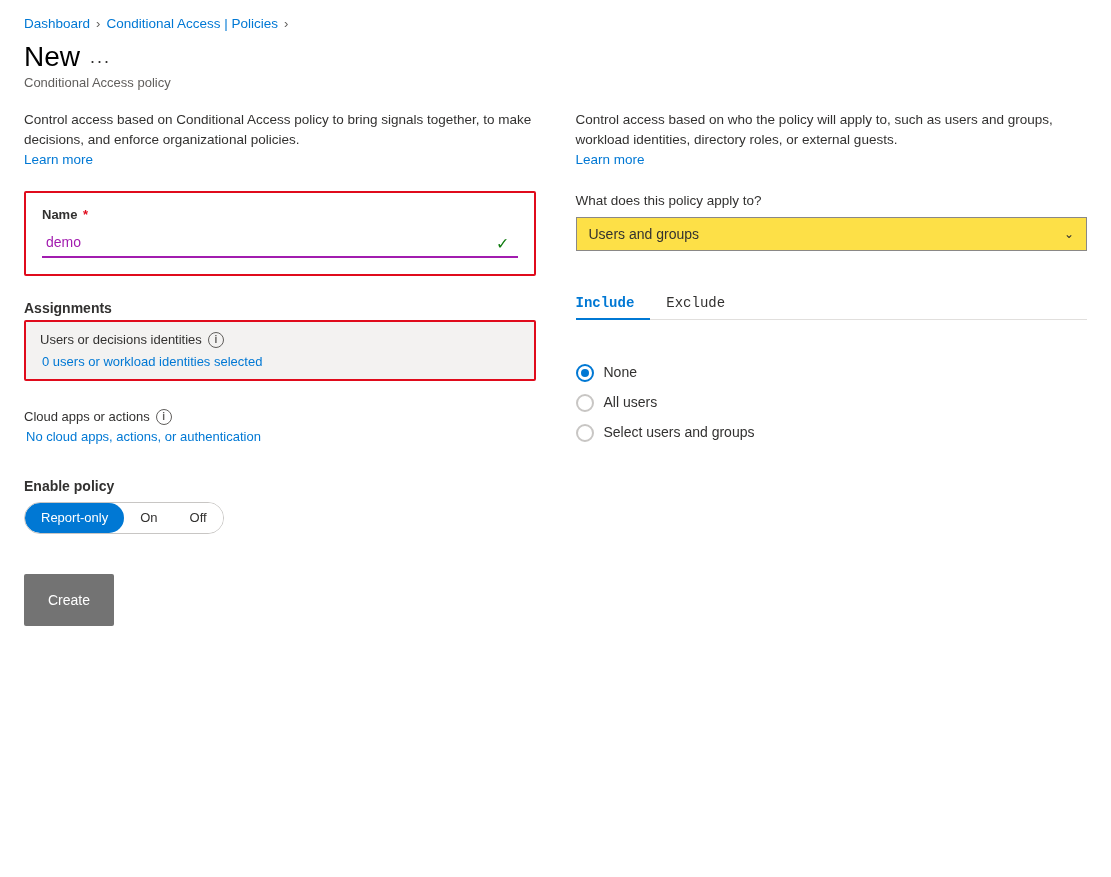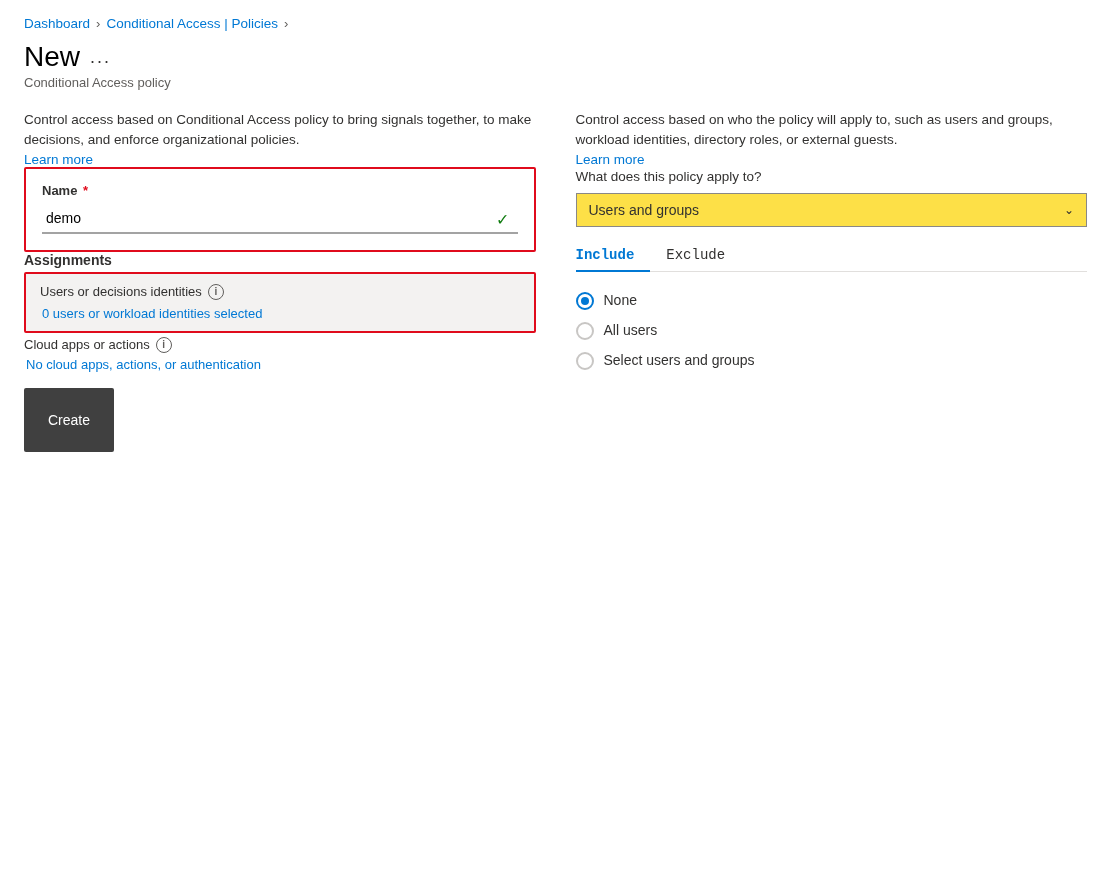--- a/index.html
+++ b/index.html
@@ -44,21 +44,21 @@
 
     .two-col {
       display: grid;
       grid-template-columns: 1fr 1fr;
       gap: 40px;
     }
 
     .left-col, .right-col {
       display: flex;
       flex-direction: column;
-      gap: 0;
+      gap: 24px;
     }
 
     .description-text {
       font-size: 13.5px;
       color: #323130;
       line-height: 1.5;
     }
     .learn-more-link {
       color: #0078d4;
       text-decoration: none;
@@ -78,24 +78,24 @@
       color: #323130;
       margin-bottom: 6px;
     }
     .required-star {
       color: #e00b1c;
       margin-left: 2px;
     }
     .text-input {
       width: 100%;
       border: none;
-      border-bottom: 2px solid #a3a3a3;
+      border-bottom: 2px solid #a21caf;
       padding: 6px 30px 6px 4px;
       font-size: 14px;
-      color: #000000;
+      color: #a21caf;
       outline: none;
       background: transparent;
       position: relative;
     }
     .input-wrapper {
       position: relative;
     }
     .check-icon {
       position: absolute;
       right: 8px;
@@ -203,24 +203,24 @@
       border-radius: 20px;
       font-weight: 500;
     }
     .toggle-option.inactive {
       background: #fff;
       color: #323130;
     }
 
     
     .create-btn {
-      background: #404040;
+      background: #737373;
       color: #fff;
       border: none;
-      padding: 24px 24px;
+      padding: 18px 24px;
       font-size: 14px;
       font-weight: 500;
       cursor: pointer;
       border-radius: 2px;
       margin-top: 16px;
       display: inline-block;
     }
 
     
     .policy-applies-label {
@@ -363,20 +363,30 @@
     </div>
 
     <div class="cloud-apps-section">
       <div class="cloud-apps-label">
         <span>Cloud apps or actions</span>
         <span class="info-icon">i</span>
       </div>
       <div class="cloud-apps-value">No cloud apps, actions, or authentication</div>
     </div>
 
+    <div class="enable-policy-section">
+      <div class="section-heading">Enable policy</div>
+      <div class="toggle-group">
+        <div class="toggle-pill">
+          <div class="toggle-option active">Report-only</div>
+          <div class="toggle-option inactive">On</div>
+          <div class="toggle-option inactive">Off</div>
+        </div>
+      </div>
+    </div>
 
     <div>
       <button class="create-btn">Create</button>
     </div>
 
   </div>
 
   <div class="right-col">
 
     <div>

